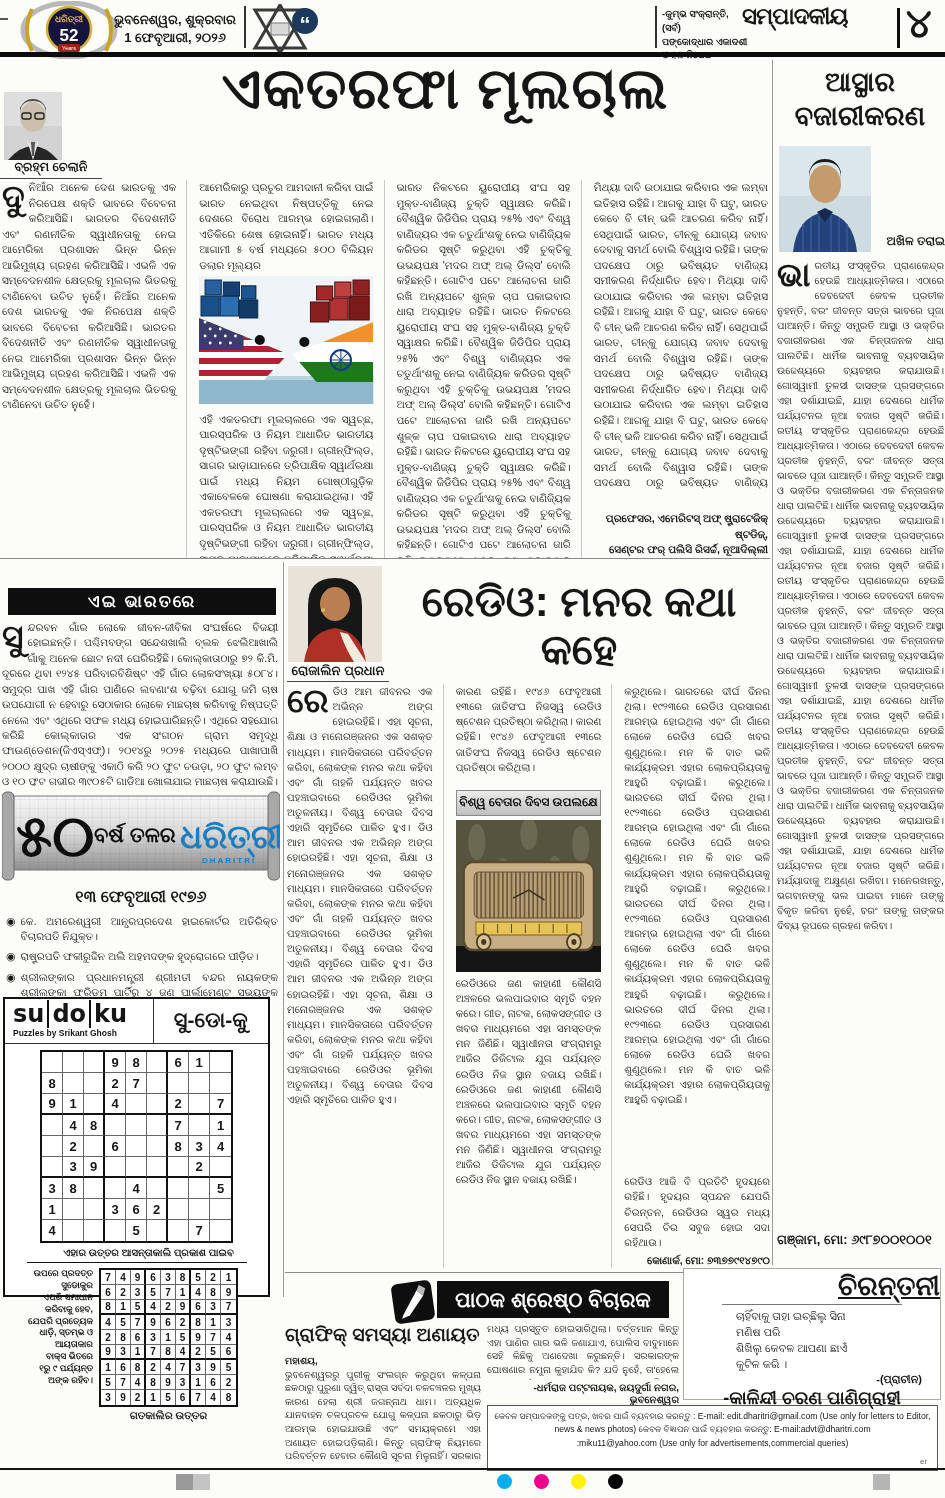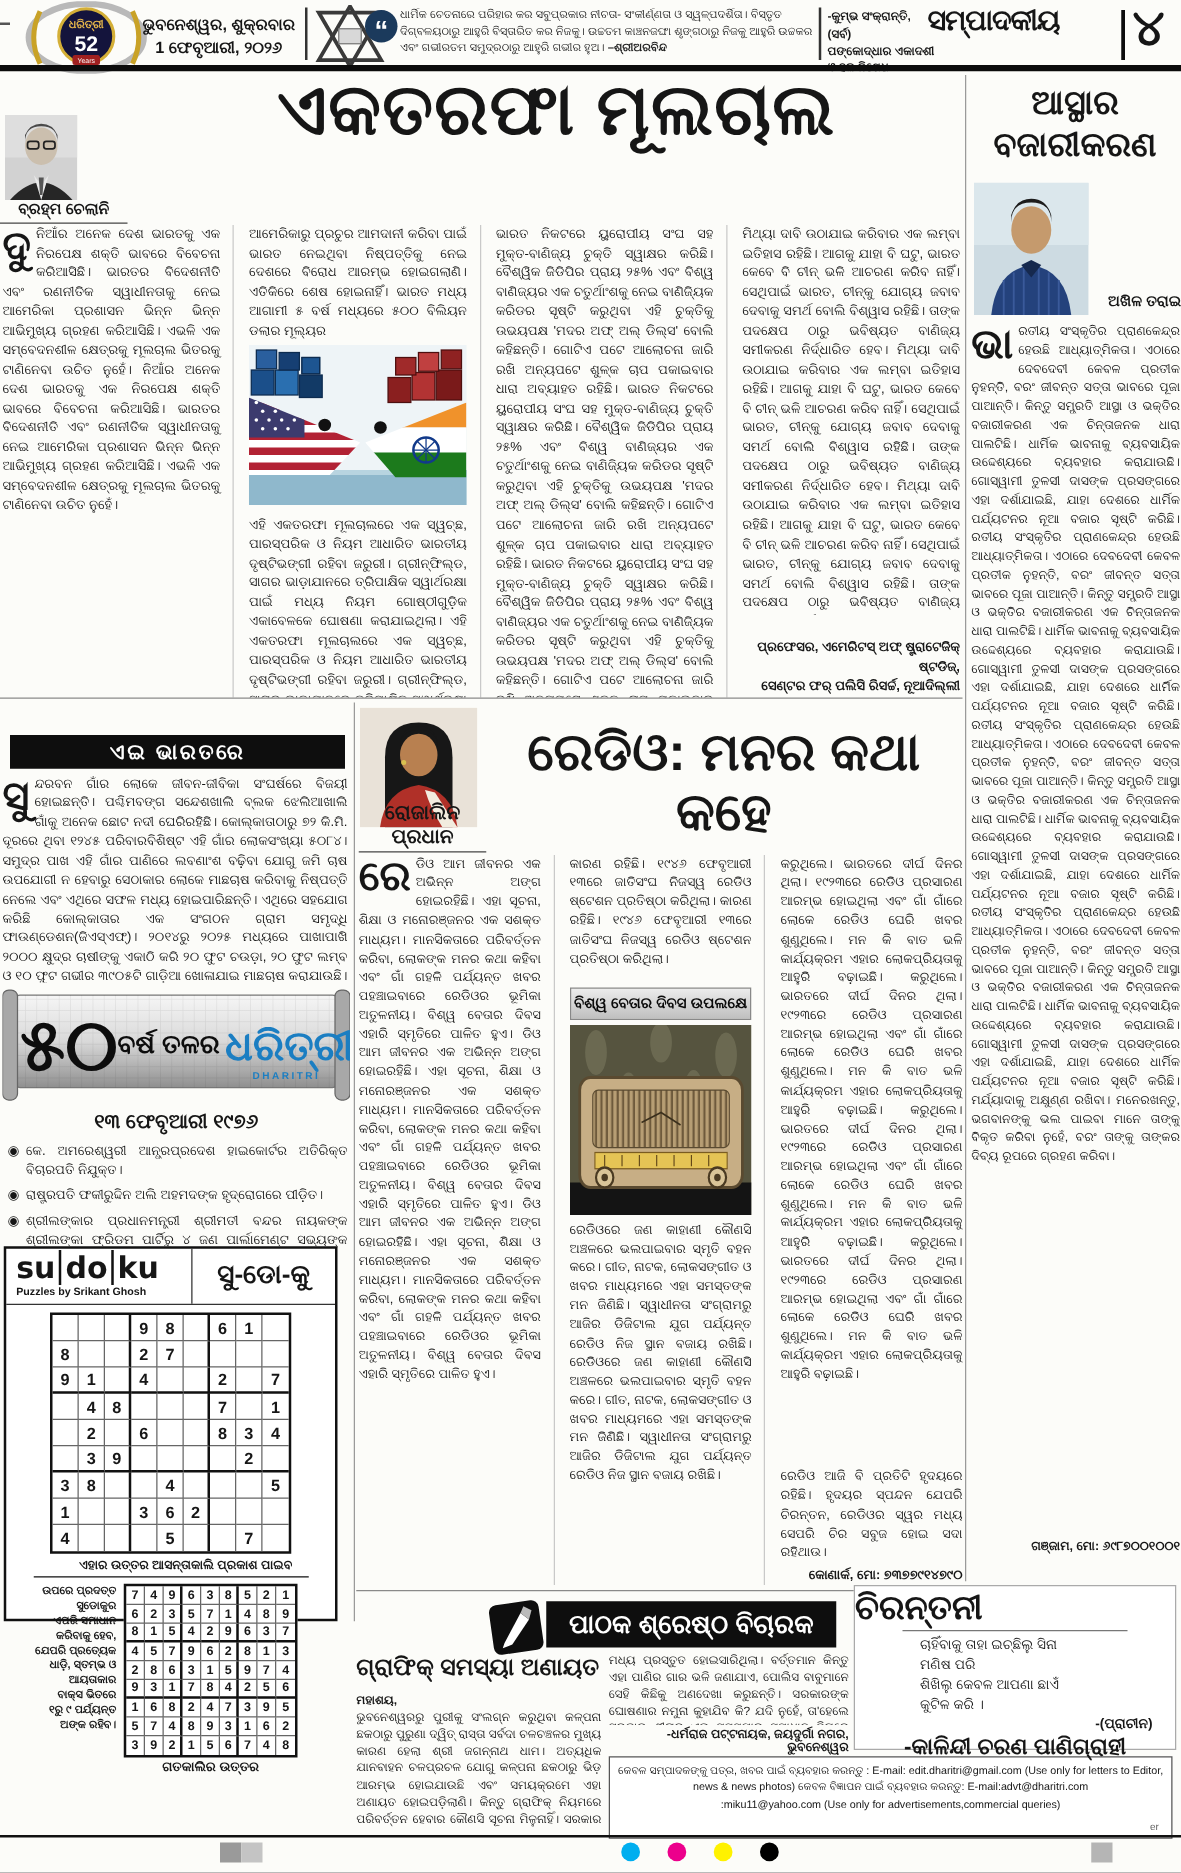--- a/index.html
+++ b/index.html
@@ -32,21 +32,21 @@
   .lead-sig{font-size:10.5px;font-weight:bold;text-align:right;line-height:1.5;margin-top:4px;}
   
   .vrule-right{left:772px;top:60px;width:1px;height:1205px;background:#9a9a9a;}
   .hrule-mid{left:0;top:558px;width:770px;height:1px;background:#8a8a8a;}
   .vrule-left{left:283px;top:562px;width:1px;height:735px;background:#9a9a9a;}
   .hrule-letters{left:285px;top:1272px;width:485px;height:1px;background:#8a8a8a;}
   
   .rart-headline{left:777px;top:66px;width:166px;font-size:27px;font-weight:bold;text-align:center;line-height:1.25;}
   .rart-author{left:860px;top:234px;width:85px;font-size:12px;font-weight:bold;text-align:right;}
   .rart-body{left:777px;top:258px;width:167px;height:968px;font-size:10px;line-height:1.5;}
-  .rart-end{left:777px;top:1232px;width:167px;font-size:10px;font-weight:bold;text-align:right;}
+  .rart-end{left:777px;top:1232px;width:167px;font-size:13px;font-weight:bold;text-align:left;}
   
   .eib-banner{left:8px;top:588px;width:268px;height:27px;background:#0e0e0e;color:#fff;
               font-size:17px;font-weight:bold;text-align:center;line-height:27px;letter-spacing:2px;}
   .eib-body{left:2px;top:620px;width:276px;height:166px;font-size:10.5px;line-height:1.47;}
   .fifty-banner{left:2px;top:790px;width:278px;height:94px;}
   .fifty-date{left:2px;top:888px;width:278px;font-size:16px;font-weight:bold;text-align:center;}
   .fifty-bullets{left:6px;top:914px;width:272px;font-size:10.5px;line-height:1.4;}
   .bullet-row{display:flex;gap:5px;margin-bottom:6px;}
   .bullet-mark{font-size:11px;line-height:1.3;}
   
@@ -68,41 +68,41 @@
   .pzl .cell{font-size:13px;}
   .sol{grid-template-columns:repeat(9,15px);grid-auto-rows:15px;width:135px;}
   .sol .cell{font-size:10px;}
   .sud-caption{font-size:10px;text-align:center;margin-top:4px;font-weight:bold;padding-left:24px;}
   .sud-caption-rule{width:220px;height:1px;background:#111;margin:3px auto;}
   .sud-bottom{display:flex;gap:6px;padding:2px 4px;}
   .sud-note{width:84px;font-size:8.8px;line-height:1.35;text-align:right;font-weight:bold;}
   .sol-caption{font-size:10.5px;font-weight:bold;text-align:center;margin-top:2px;}
   
   .radio-headline{left:388px;top:578px;width:382px;font-size:42px;font-weight:bold;text-align:center;letter-spacing:0px;}
-  .radio-author{left:287px;top:641px;width:102px;font-size:16px;font-weight:bold;text-align:center;
+  .radio-author{left:287px;top:663px;width:102px;font-size:13px;font-weight:bold;text-align:center;
                 border-bottom:1px solid #444;padding-bottom:2px;}
   .radio-body{left:287px;top:684px;width:483px;height:584px;display:flex;gap:12px;}
   .radio-col{flex:1 1 0;font-size:10.3px;line-height:1.47;border-right:1px solid #c9c9c9;padding-right:10px;}
   .radio-col:last-child{border-right:none;padding-right:0;}
   .radio-label{background:linear-gradient(#ececec,#bfbfbf);border:1px solid #888;color:#0a0a0a;
                font-size:12px;font-weight:bold;text-align:center;padding:3px 0;margin:4px 0 4px 0;}
   .radio-end{font-weight:bold;text-align:right;margin-top:3px;}
   
   .pen-icon{left:388px;top:1277px;}
   .letters-banner{left:437px;top:1281px;width:232px;height:37px;background:#0e0e0e;color:#fff;
                   font-size:21px;font-weight:bold;text-align:center;line-height:37px;}
   .letters-headline{left:285px;top:1324px;width:210px;font-size:19px;font-weight:bold;}
   .letters-col1{left:285px;top:1354px;width:196px;height:108px;font-size:9.6px;line-height:1.42;}
   .letters-col2{left:487px;top:1322px;width:192px;height:58px;font-size:9.6px;line-height:1.42;}
   .letters-sig{left:487px;top:1382px;width:192px;font-size:10px;font-weight:bold;text-align:right;}
   .address-box{left:487px;top:1405px;width:449px;height:60px;border:1.5px solid #555;background:#fff;
                font-size:8.6px;line-height:1.55;text-align:center;padding-top:4px;}
   
   .chir-box{left:683px;top:1268px;width:256px;height:130px;border:1px solid #aaa;background:#fff;}
-  .chir-title{font-size:27px;font-weight:bold;text-align:left;margin-top:2px;}
+  .chir-title{font-size:27px;font-weight:bold;text-align:right;margin-top:2px;text-decoration:underline;}
   .chir-rule{width:180px;height:1px;background:#777;margin:2px auto 4px auto;}
   .chir-verse{font-size:11px;line-height:1.45;padding-left:52px;}
   .chir-attrib{font-size:11px;font-weight:bold;text-align:right;padding-right:18px;}
   .chir-author{font-size:18px;font-weight:bold;text-align:center;margin-top:2px;}
   
   .bot-rule{left:0;top:1468px;width:945px;height:2px;background:#111;}
   .edge-mark{left:920px;top:1457px;font-size:8px;color:#666;}
   .cmyk{top:1474px;width:15px;height:15px;border-radius:50%;}
   .gsq{top:1474px;width:17px;height:16px;}
   .crop-l{left:0;top:18px;width:8px;height:2px;background:#555;}
@@ -133,24 +133,20 @@
 
   <div class="abs" style="left:252px;top:4px;">
     <svg width="56" height="50" viewBox="0 0 56 50">
       <polygon points="28,1 53,44 3,44" fill="none" stroke="#3a3a3a" stroke-width="3"></polygon>
       <polygon points="28,49 3,6 53,6" fill="none" stroke="#3a3a3a" stroke-width="3"></polygon>
       <rect x="19" y="19" width="18" height="12" fill="#d8d8d8" stroke="#777"></rect>
     </svg>
   </div>
 
   <div class="abs quote-icon">“</div>
-  <div class="abs quote-wrap">
-    <span>ଧାର୍ମିକ ଚେତନାରେ ପରିହାର କର ସବୁପ୍ରକାର ନୀଚତା- ସଂକୀର୍ଣ୍ଣତା ଓ ସ୍ୱଳ୍ପଦର୍ଶିତା। ବିସ୍ତୃତ ଦିଗ୍‌ବଳୟଠାରୁ ଆହୁରି ବିସ୍ତାରିତ କର ନିଜକୁ। ଉଚ୍ଚତମ କାଞ୍ଚନଜଙ୍ଘା ଶୃଙ୍ଗଠାରୁ ନିଜକୁ ଆହୁରି ଉଚ୍ଚକର ଏବଂ ଗଭୀରତମ ସମୁଦ୍ରଠାରୁ ଆହୁରି ଗଭୀର ହୁଅ।</span>
-    <span class="b">–ଶ୍ରୀଅରବିନ୍ଦ</span>
-  </div>
 
   <div class="abs head-vdiv" style="left:655px;"></div>
   <div class="abs tithi pre">-କୁମ୍ଭ ସଂକ୍ରାନ୍ତି, (ସର୍ବ)
 ପଙ୍କୋଦ୍ଧାର ଏକାଦଶୀ
 ଓ ହଳ ନିଷେଧ</div>
   <div class="abs section-title">ସମ୍ପାଦକୀୟ</div>
   <div class="abs pageno-bar"></div>
   <div class="abs pageno">୪</div>
   <div class="abs head-rule"></div>
 

